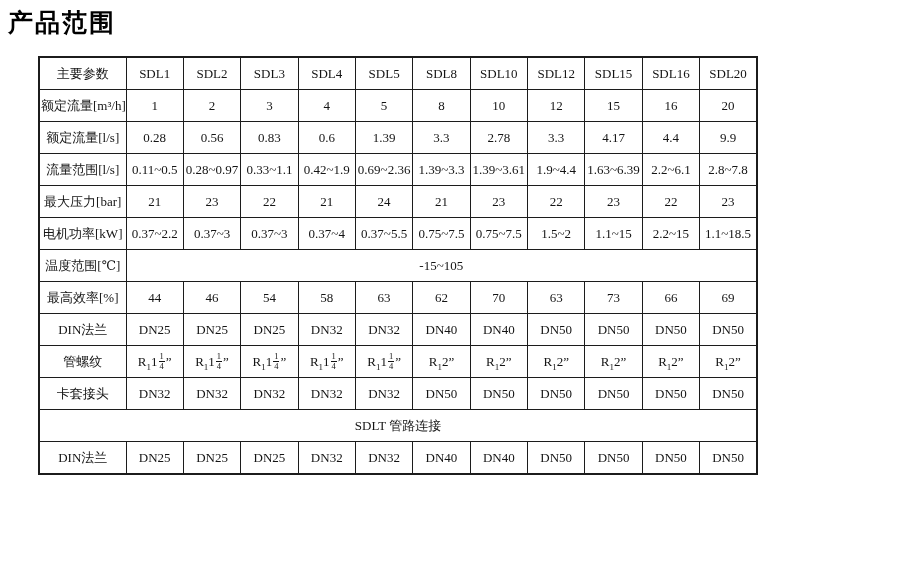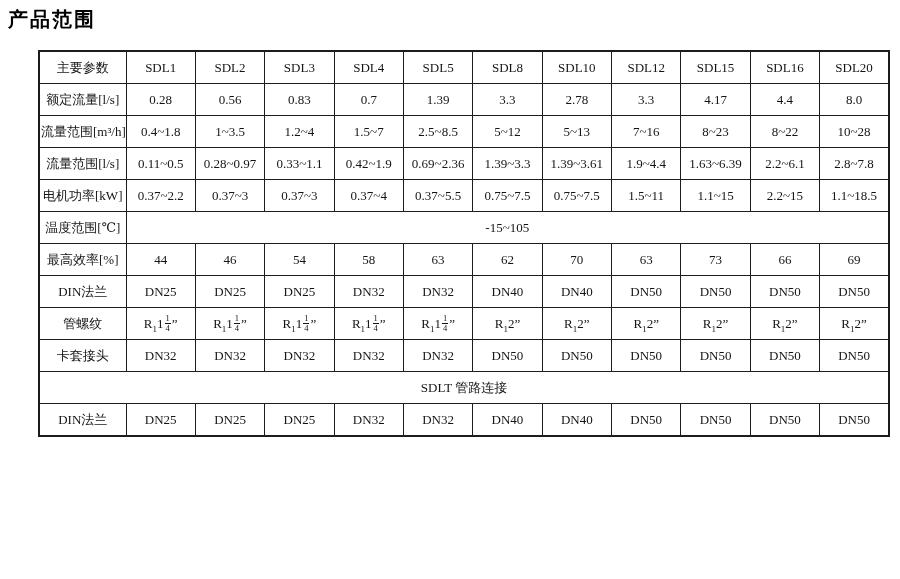--- a/index.html
+++ b/index.html
@@ -3,26 +3,26 @@
 <meta charset="utf-8">
 <style>
   html,body{margin:0;padding:0;background:#ffffff;}
   body{
     width:900px;height:579px;overflow:hidden;
     font-family:"Liberation Serif","DejaVu Serif",serif;
     color:#141414;
   }
   .page-title{
     font-family:"Liberation Sans","DejaVu Sans",sans-serif;
-    font-size:20px;font-weight:bold;color:#000;
+    font-size:25px;font-weight:bold;color:#000;
     margin:6px 0 0 8px;letter-spacing:2px;
   }
   table.spec{
     border-collapse:collapse;table-layout:fixed;
-    width:852px;margin:17px 0 0 38px;
+    width:720px;margin:17px 0 0 38px;
     border:2px solid #1c1c1c;
   }
   table.spec td, table.spec th{
     border:1px solid #1c1c1c;
     text-align:center;vertical-align:middle;
     height:31px;padding:0 1px;
     font-size:13px;font-weight:normal;color:#141414;
     white-space:nowrap;overflow:hidden;
   }
   td.lbl, th.lbl{font-size:13.5px;}
@@ -65,71 +65,85 @@
         <th>SDL4</th>
         <th>SDL5</th>
         <th>SDL8</th>
         <th>SDL10</th>
         <th>SDL12</th>
         <th>SDL15</th>
         <th>SDL16</th>
         <th>SDL20</th>
       </tr>
       <tr>
+        <td class="lbl">额定流量[m³/h]</td>
+        <td>1</td>
+        <td>2</td>
+        <td>3</td>
+        <td>4</td>
+        <td>5</td>
+        <td>8</td>
+        <td>10</td>
+        <td>12</td>
+        <td>15</td>
+        <td>16</td>
+        <td>20</td>
+      </tr>
+      <tr>
         <td class="lbl">额定流量[l/s]</td>
         <td>0.28</td>
         <td>0.56</td>
         <td>0.83</td>
-        <td>0.7</td>
+        <td>0.6</td>
         <td>1.39</td>
         <td>3.3</td>
         <td>2.78</td>
         <td>3.3</td>
         <td>4.17</td>
         <td>4.4</td>
-        <td>8.0</td>
-      </tr>
-      <tr>
-        <td class="lbl">流量范围[m³/h]</td>
-        <td>0.4~1.8</td>
-        <td>1~3.5</td>
-        <td>1.2~4</td>
-        <td>1.5~7</td>
-        <td>2.5~8.5</td>
-        <td>5~12</td>
-        <td>5~13</td>
-        <td>7~16</td>
-        <td>8~23</td>
-        <td>8~22</td>
-        <td>10~28</td>
+        <td>9.9</td>
       </tr>
       <tr>
         <td class="lbl">流量范围[l/s]</td>
         <td>0.11~0.5</td>
         <td>0.28~0.97</td>
         <td>0.33~1.1</td>
         <td>0.42~1.9</td>
         <td>0.69~2.36</td>
         <td>1.39~3.3</td>
         <td>1.39~3.61</td>
         <td>1.9~4.4</td>
         <td>1.63~6.39</td>
         <td>2.2~6.1</td>
         <td>2.8~7.8</td>
       </tr>
       <tr>
+        <td class="lbl">最大压力[bar]</td>
+        <td>21</td>
+        <td>23</td>
+        <td>22</td>
+        <td>21</td>
+        <td>24</td>
+        <td>21</td>
+        <td>23</td>
+        <td>22</td>
+        <td>23</td>
+        <td>22</td>
+        <td>23</td>
+      </tr>
+      <tr>
         <td class="lbl">电机功率[kW]</td>
         <td>0.37~2.2</td>
         <td>0.37~3</td>
         <td>0.37~3</td>
         <td>0.37~4</td>
         <td>0.37~5.5</td>
         <td>0.75~7.5</td>
         <td>0.75~7.5</td>
-        <td>1.5~11</td>
+        <td>1.5~2</td>
         <td>1.1~15</td>
         <td>2.2~15</td>
         <td>1.1~18.5</td>
       </tr>
       <tr>
         <td class="lbl">温度范围[℃]</td>
         <td class="merged-cell" colspan="11">-15~105</td>
       </tr>
       <tr>
         <td class="lbl">最高效率[%]</td>

